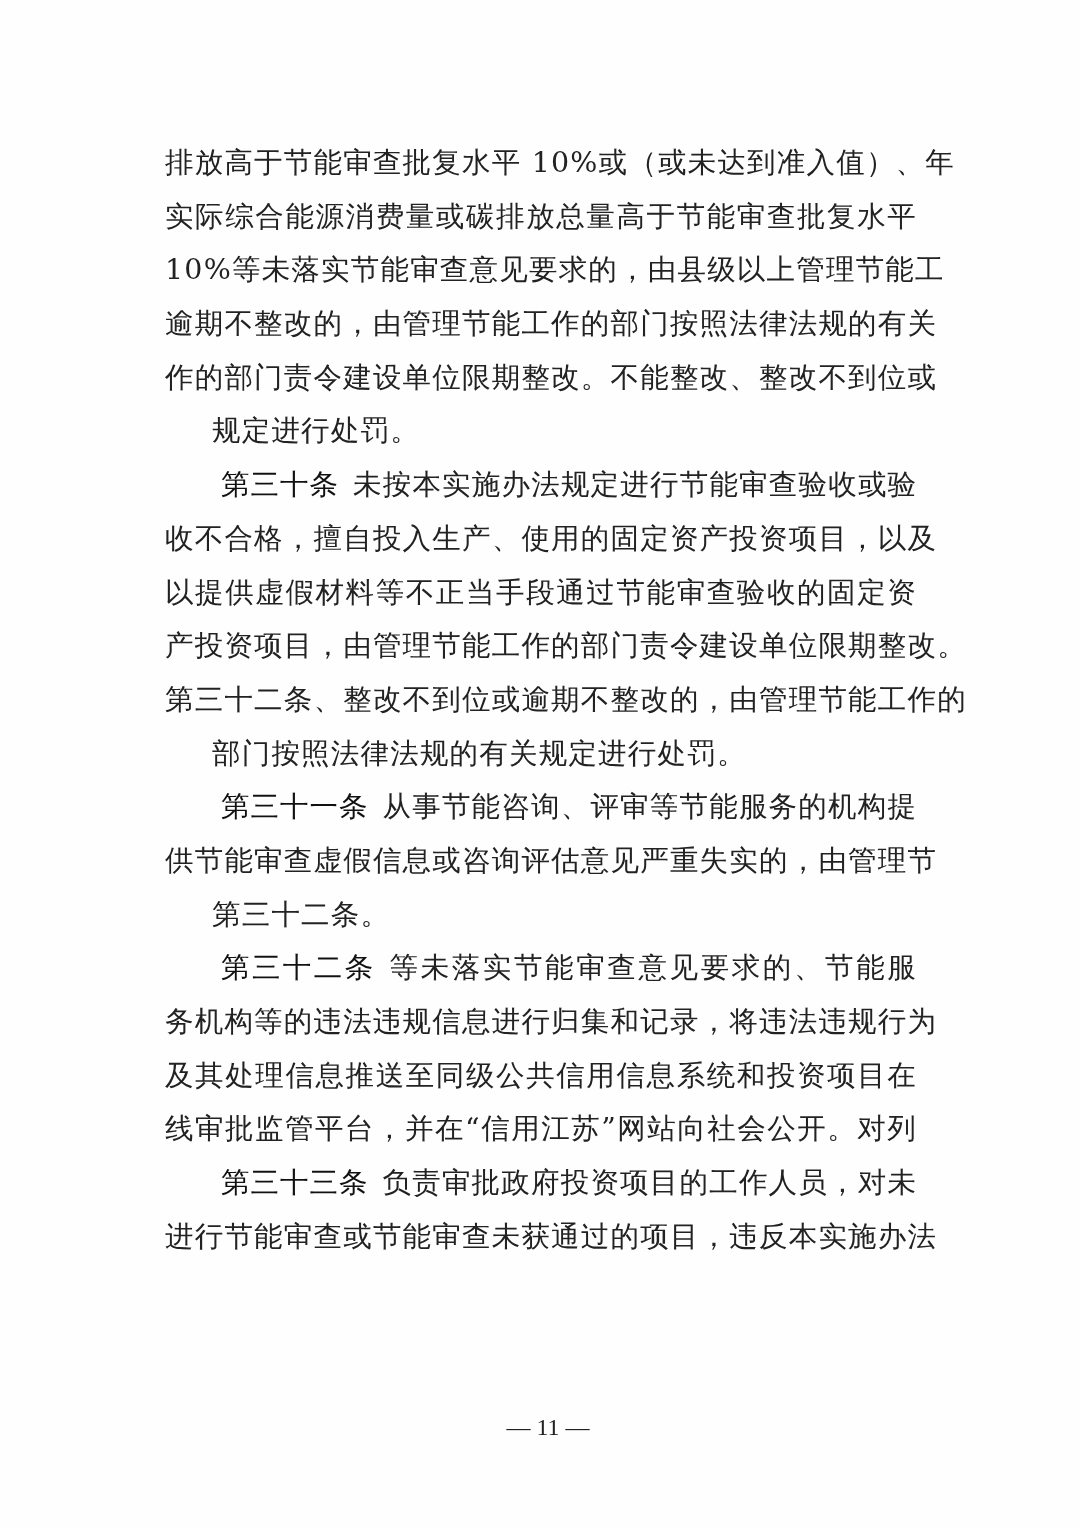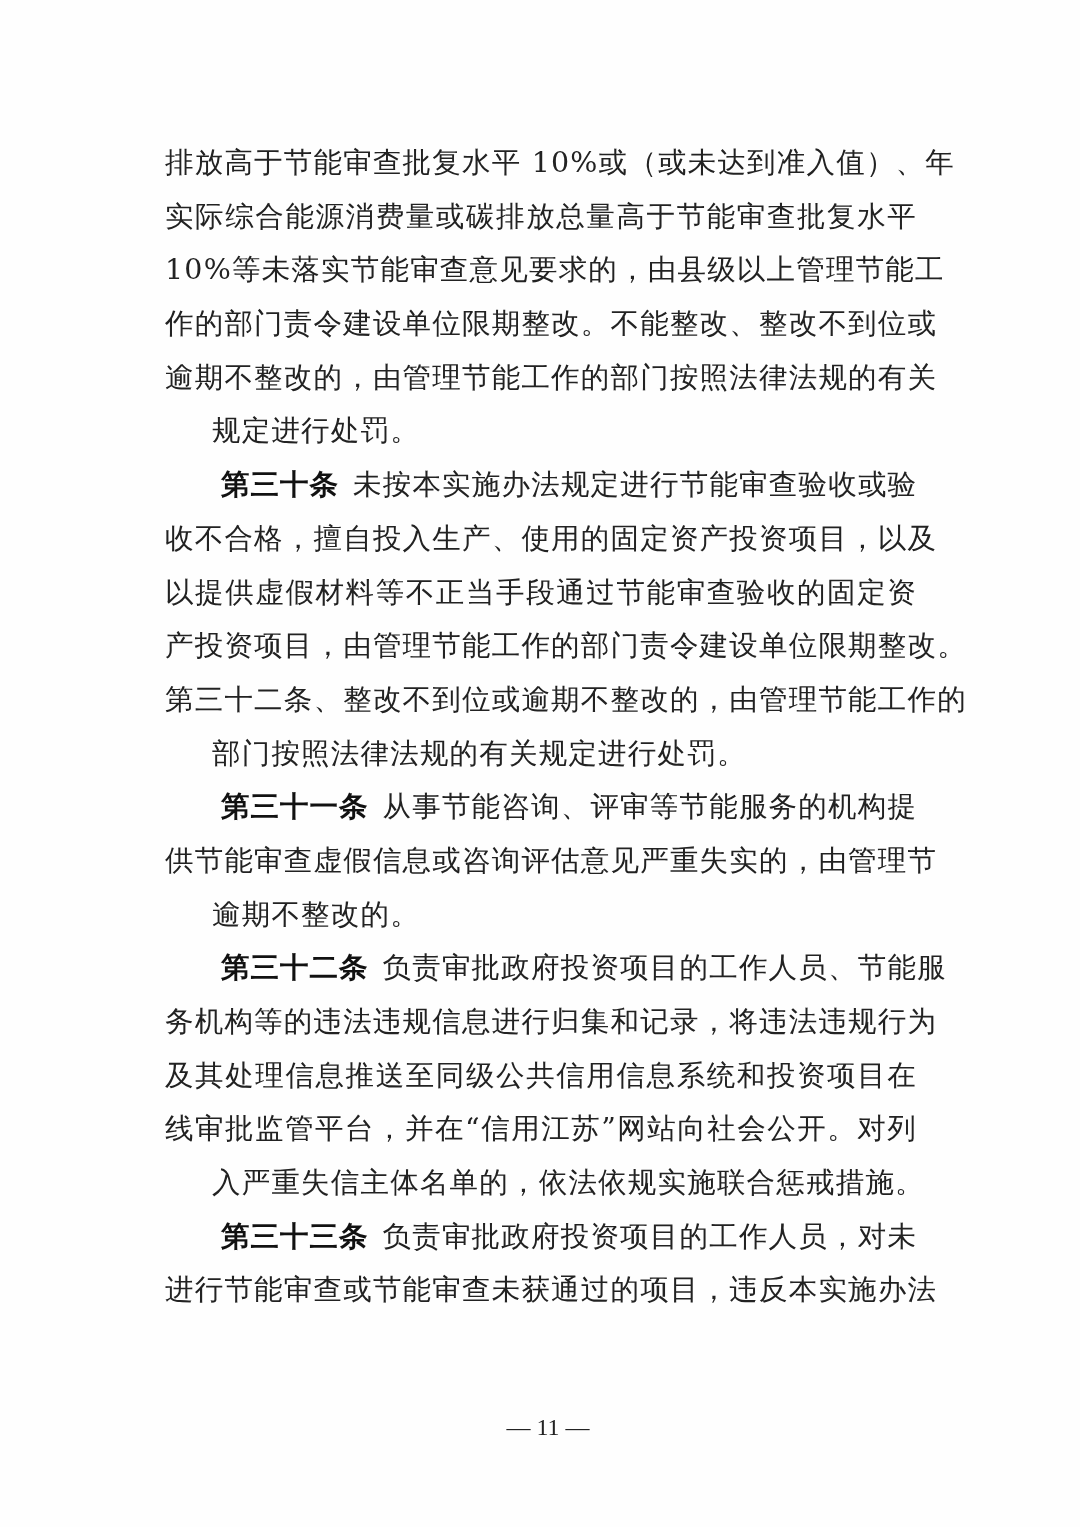--- a/index.html
+++ b/index.html
@@ -41,21 +41,21 @@
     }
     .line.last {
       text-align-last: left;
       margin-left: 47px;
     }
     .line.indent {
       padding-left: 56px;
     }
     .article-no {
       font-family: "DejaVu Sans", "Liberation Sans", sans-serif;
-      font-weight: bold;
+      font-weight: normal;
       color: #111111;
       letter-spacing: 1px;
       margin-right: 14px;
     }
     .page-number {
       position: absolute;
       left: 0;
       width: 1080px;
       top: 1414px;
       text-align: center;
@@ -67,40 +67,39 @@
   </style>
 </head>
 <body>
 
 <div class="page">
   <div class="body-text">
 
     <div class="line">排放高于节能审查批复水平 10%或（或未达到准入值）、年</div>
     <div class="line">实际综合能源消费量或碳排放总量高于节能审查批复水平</div>
     <div class="line">10%等未落实节能审查意见要求的，由县级以上管理节能工</div>
+    <div class="line">逾期不整改的，由管理节能工作的部门按照法律法规的有关</div>
     <div class="line">作的部门责令建设单位限期整改。不能整改、整改不到位或</div>
-    <div class="line">逾期不整改的，由管理节能工作的部门按照法律法规的有关</div>
     <div class="line last">规定进行处罚。</div>
 
     <div class="line indent"><span class="article-no">第三十条</span><span>未按本实施办法规定进行节能审查验收或验</span></div>
     <div class="line">收不合格，擅自投入生产、使用的固定资产投资项目，以及</div>
     <div class="line">以提供虚假材料等不正当手段通过节能审查验收的固定资</div>
     <div class="line">产投资项目，由管理节能工作的部门责令建设单位限期整改。</div>
     <div class="line">第三十二条、整改不到位或逾期不整改的，由管理节能工作的</div>
     <div class="line last">部门按照法律法规的有关规定进行处罚。</div>
 
     <div class="line indent"><span class="article-no">第三十一条</span><span>从事节能咨询、评审等节能服务的机构提</span></div>
     <div class="line">供节能审查虚假信息或咨询评估意见严重失实的，由管理节</div>
-    <div class="line last">逾期不整改的。</div>
+    <div class="line last">第三十二条。</div>
 
-    <div class="line indent"><span class="article-no">第三十二条</span><span>负责审批政府投资项目的工作人员、节能服</span></div>
+    <div class="line indent"><span class="article-no">第三十二条</span><span>等未落实节能审查意见要求的、节能服</span></div>
     <div class="line">务机构等的违法违规信息进行归集和记录，将违法违规行为</div>
     <div class="line">及其处理信息推送至同级公共信用信息系统和投资项目在</div>
     <div class="line">线审批监管平台，并在“信用江苏”网站向社会公开。对列</div>
-    <div class="line last">入严重失信主体名单的，依法依规实施联合惩戒措施。</div>
 
     <div class="line indent"><span class="article-no">第三十三条</span><span>负责审批政府投资项目的工作人员，对未</span></div>
     <div class="line">进行节能审查或节能审查未获通过的项目，违反本实施办法</div>
 
   </div>
 
   <div class="page-number">— 11 —</div>
 </div>
 
 </body></html>

